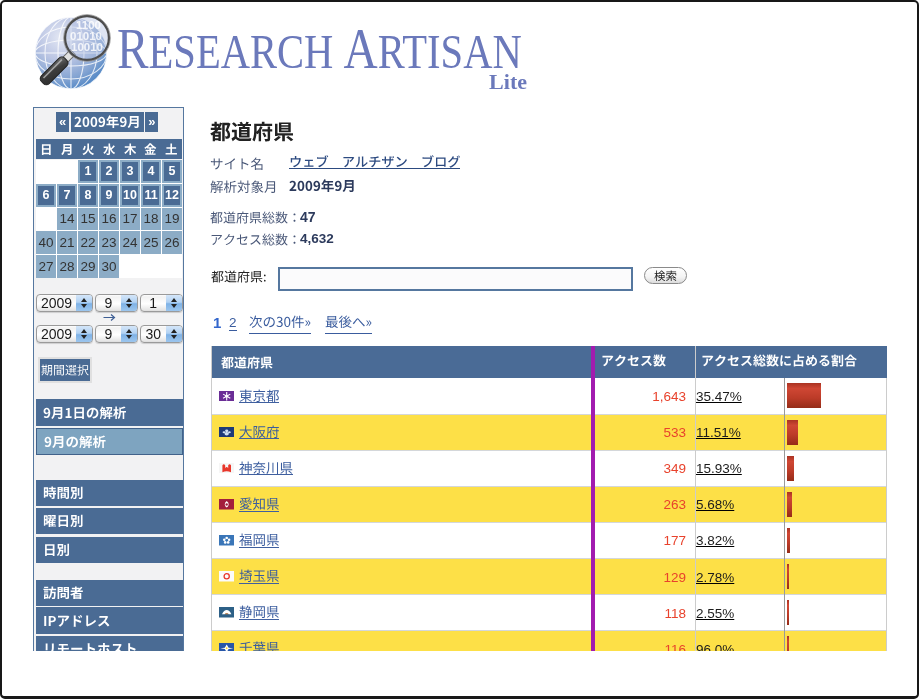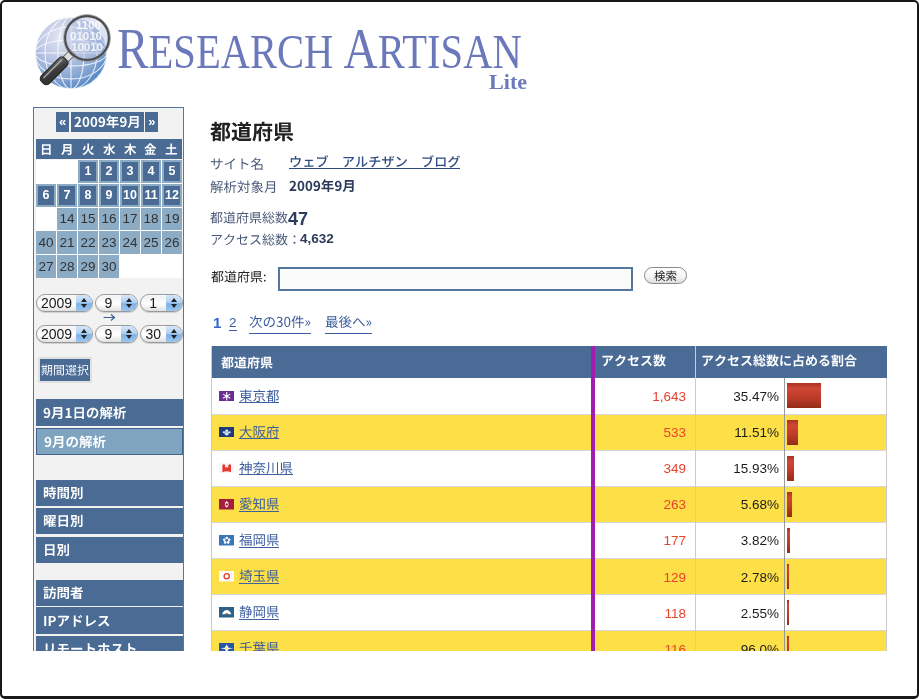--- a/index.html
+++ b/index.html
@@ -15,21 +15,21 @@
 .calhead div{flex:1;text-align:center;line-height:21px;}
 .calgrid{display:grid;grid-template-columns:repeat(7,20px);grid-auto-rows:22.8px;gap:1px;background:#fff;}
 .cc{background:#8cacc6;display:flex;align-items:center;justify-content:center;
  font-size:13.5px;color:#333;}
 .cc.e{background:#fff;}
 .cc.sel{background:#4a6b94;margin-left:48px;}
 .dk{background:#4a6b94;color:#fff;font-weight:bold;font-size:12.5px;
  width:16px;height:19px;display:flex;align-items:center;justify-content:center;}
 .cc.sel span{color:#fff;font-weight:bold;font-size:12.5px;}
 
-.spin{position:absolute;height:16px;border:1px solid #9a9a9a;border-radius:9px;
+.spin{position:absolute;height:16px;border:1px solid #9a9a9a;border-radius:4px;
  background:linear-gradient(#fdfdfd,#f2f2f2 12%,#ffffff 55%,#e4e4e4 95%,#dadada);
  box-shadow:0 1px 1px rgba(0,0,0,.15);overflow:hidden;}
 .spin .v{position:absolute;left:0;top:0;right:16px;text-align:center;font-size:14px;
  color:#1a1a1a;line-height:16px;}
 .spin .st{position:absolute;right:0;top:0;width:16px;height:16px;
  background:linear-gradient(#d4e6f9,#b2d2f3 45%,#7fb2e6 55%,#9cc6ee);}
 .tri-u{position:absolute;left:5px;top:3px;width:0;height:0;
  border-left:3px solid transparent;border-right:3px solid transparent;border-bottom:4px solid #222;}
 .tri-d{position:absolute;left:5px;bottom:3px;width:0;height:0;
  border-left:3px solid transparent;border-right:3px solid transparent;border-top:4px solid #222;}
@@ -44,21 +44,21 @@
  border:1px solid #8a8a8a;border-radius:9px;
  background:linear-gradient(#ffffff,#f4f4f4 60%,#dcdcdc);
  display:flex;align-items:center;justify-content:center;}
 table.t{position:absolute;left:211px;top:346px;border-collapse:collapse;table-layout:fixed;}
 table.t td,table.t th{padding:0;margin:0;}
 tr.hd{height:32px;background:#4a6b96;}
 tr.r{height:36.1px;}
 tr.alt{background:#fde047;}
 td.c1{width:379px;border-left:1px solid #ccc;}
 td.c2{width:100px;border-left:4px solid #a21caf;text-align:right;}
-td.c3{width:88px;border-left:1px solid #ccc;text-align:right;}
+td.c3{width:88px;border-left:1px solid #ccc;text-align:left;text-decoration:underline;}
 td.c4{width:101px;border-left:1px solid #999;border-right:1px solid #ccc;}
 tr.r{border-bottom:1px solid #d4d7da;}
 .num{color:#e8422c;font-size:13.5px;padding-right:9px;}
 .pct{color:#1c1c1c;font-size:13.5px;padding-right:5px;}
 .bar{background:linear-gradient(180deg,#aa3322,#cf4734 22%,#bc3b28 60%,#952c18);height:25px;margin:0 0 0 1.5px;}
 .flagcell{display:flex;align-items:center;padding-left:7px;}
 .lnk{border-bottom:1px solid #3f5f9f;display:inline-flex;}
 </style></head><body>
 <div id="clip">
 
@@ -260,21 +260,21 @@
 <div class="abs" style="left:289px;top:167.5px;width:171px;height:1px;background:#2c4a80;"></div>
 <div class="abs" style="left:210px;top:179.5px;"><svg width="67.5" height="13.5" viewBox="0 -880 5000 1000">
         <path fill="#4a5878" d="M262 -528V-416H172V-528ZM317 -528H407V-416H317ZM162 -586C180 -619 197 -654 212 -691H323C310 -655 293 -616 278 -586ZM189 -841C158 -718 103 -599 32 -522C48 -512 77 -489 88 -477L109 -503V-320C109 -207 102 -58 34 48C49 54 77 71 88 82C135 9 157 -90 166 -183H407V-3C407 11 402 15 388 15C375 16 329 16 278 15C287 32 298 61 301 79C371 79 411 78 437 67C462 55 471 34 471 -2V-503C486 -491 503 -468 511 -454C636 -509 685 -607 706 -726H865C859 -609 851 -562 840 -549C833 -541 825 -540 810 -540C797 -540 760 -541 720 -544C730 -527 736 -501 738 -482C779 -479 821 -479 842 -481C867 -483 883 -490 896 -506C918 -530 927 -594 934 -761C935 -771 936 -789 936 -789H500V-726H636C618 -632 578 -551 471 -506V-586H344C368 -629 392 -680 408 -726L364 -754L353 -751H235C243 -776 251 -801 258 -826ZM262 -359V-243H170L172 -320V-359ZM317 -359H407V-243H317ZM569 -460C552 -376 521 -292 477 -235C494 -228 523 -213 536 -204C555 -231 572 -264 588 -301H700V-180H488V-113H700V76H771V-113H963V-180H771V-301H945V-367H771V-469H700V-367H612C620 -393 628 -421 634 -448Z M1853.0 -829C1781.0 -796 1661.0 -763 1547.0 -739L1485.0 -758V-477C1485.0 -325 1473.0 -123 1361.0 27C1379.0 36 1407.0 60 1418.0 77C1529.0 -71 1554.0 -271 1557.0 -426H1739.0V80H1813.0V-426H1962.0V-497H1558.0V-675C1683.0 -697 1821.0 -731 1917.0 -771ZM1207.0 -840V-626H1052.0V-554H1197.0C1164.0 -416 1096.0 -259 1028.0 -175C1040.0 -157 1059.0 -127 1067.0 -107C1119.0 -175 1169.0 -287 1207.0 -401V79H1280.0V-375C1315.0 -326 1355.0 -265 1372.0 -233L1419.0 -293C1399.0 -321 1312.0 -427 1280.0 -463V-554H1416.0V-626H1280.0V-840Z M2502.0 -394C2549.0 -323 2594.0 -228 2610.0 -168L2676.0 -201C2660.0 -261 2612.0 -353 2563.0 -422ZM2765.0 -840V-599H2490.0V-527H2765.0V-22C2765.0 -4 2758.0 1 2741.0 2C2724.0 2 2668.0 3 2605.0 0C2615.0 23 2626.0 58 2630.0 79C2715.0 79 2766.0 77 2796.0 64C2827.0 51 2839.0 28 2839.0 -22V-527H2959.0V-599H2839.0V-840ZM2247.0 -839V-675H2055.0V-604H2521.0V-675H2319.0V-839ZM2361.0 -581C2346.0 -486 2325.0 -400 2297.0 -324C2247.0 -387 2192.0 -449 2140.0 -504L2087.0 -461C2146.0 -398 2209.0 -322 2264.0 -247C2211.0 -136 2136.0 -49 2032.0 14C2048.0 27 2075.0 57 2084.0 72C2182.0 7 2256.0 -77 2312.0 -181C2348.0 -127 2379.0 -77 2399.0 -34L2459.0 -86C2434.0 -135 2395.0 -195 2348.0 -257C2386.0 -348 2414.0 -453 2434.0 -571Z M3332.0 -844C3279.0 -762 3181.0 -663 3050.0 -590C3067.0 -580 3090.0 -556 3102.0 -539C3122.0 -551 3141.0 -564 3160.0 -577V-408H3408.0C3310.0 -362 3181.0 -325 3067.0 -302C3079.0 -289 3098.0 -260 3107.0 -247C3183.0 -266 3269.0 -292 3349.0 -323C3369.0 -310 3387.0 -297 3403.0 -283C3319.0 -229 3182.0 -181 3071.0 -158C3084.0 -145 3104.0 -120 3113.0 -104C3220.0 -132 3352.0 -186 3443.0 -245C3458.0 -229 3471.0 -213 3481.0 -196C3380.0 -113 3201.0 -33 3054.0 3C3069.0 17 3089.0 43 3098.0 60C3233.0 21 3398.0 -56 3508.0 -143C3533.0 -78 3522.0 -23 3488.0 0C3468.0 15 3447.0 17 3422.0 17C3400.0 17 3366.0 16 3332.0 13C3345.0 32 3352.0 61 3354.0 81C3383.0 82 3413.0 83 3435.0 83C3476.0 82 3503.0 76 3535.0 54C3633.0 -9 3619.0 -213 3415.0 -351C3452.0 -368 3488.0 -386 3518.0 -405C3585.0 -187 3713.0 -26 3910.0 50C3921.0 30 3942.0 1 3959.0 -13C3846.0 -50 3755.0 -118 3688.0 -208C3764.0 -246 3856.0 -302 3927.0 -352L3866.0 -396C3813.0 -353 3728.0 -296 3655.0 -256C3627.0 -302 3604.0 -353 3586.0 -408H3851.0V-639H3576.0C3605.0 -672 3632.0 -709 3652.0 -743L3601.0 -777L3589.0 -773H3370.0C3385.0 -791 3398.0 -810 3411.0 -828ZM3318.0 -713H3545.0C3529.0 -688 3508.0 -661 3487.0 -639H3240.0C3268.0 -663 3294.0 -688 3318.0 -713ZM3231.0 -581H3460.0V-466H3231.0ZM3534.0 -581H3777.0V-466H3534.0Z M4207.0 -787V-479C4207.0 -318 4191.0 -115 4029.0 27C4046.0 37 4075.0 65 4086.0 81C4184.0 -5 4234.0 -118 4259.0 -232H4742.0V-32C4742.0 -10 4735.0 -3 4711.0 -2C4688.0 -1 4607.0 0 4524.0 -3C4537.0 18 4551.0 53 4556.0 76C4663.0 76 4730.0 75 4769.0 61C4806.0 48 4821.0 23 4821.0 -31V-787ZM4283.0 -714H4742.0V-546H4283.0ZM4283.0 -475H4742.0V-305H4272.0C4280.0 -364 4283.0 -422 4283.0 -475Z"></path>
       </svg></div>
 <div class="abs" style="left:289px;top:178.5px;"><svg width="66.8" height="13.5" viewBox="0 -880 4950 1000">
         <path fill="#2c3a5c" d="M43 0H539V-124H379C344 -124 295 -120 257 -115C392 -248 504 -392 504 -526C504 -664 411 -754 271 -754C170 -754 104 -715 35 -641L117 -562C154 -603 198 -638 252 -638C323 -638 363 -592 363 -519C363 -404 245 -265 43 -85Z M885.0 14C1036.0 14 1136.0 -118 1136.0 -374C1136.0 -628 1036.0 -754 885.0 -754C734.0 -754 634.0 -629 634.0 -374C634.0 -118 734.0 14 885.0 14ZM885.0 -101C821.0 -101 773.0 -165 773.0 -374C773.0 -580 821.0 -641 885.0 -641C949.0 -641 996.0 -580 996.0 -374C996.0 -165 949.0 -101 885.0 -101Z M1475.0 14C1626.0 14 1726.0 -118 1726.0 -374C1726.0 -628 1626.0 -754 1475.0 -754C1324.0 -754 1224.0 -629 1224.0 -374C1224.0 -118 1324.0 14 1475.0 14ZM1475.0 -101C1411.0 -101 1363.0 -165 1363.0 -374C1363.0 -580 1411.0 -641 1475.0 -641C1539.0 -641 1586.0 -580 1586.0 -374C1586.0 -165 1539.0 -101 1475.0 -101Z M2025.0 14C2172.0 14 2309.0 -107 2309.0 -387C2309.0 -644 2184.0 -754 2043.0 -754C1916.0 -754 1810.0 -659 1810.0 -507C1810.0 -350 1898.0 -274 2022.0 -274C2072.0 -274 2135.0 -304 2174.0 -354C2167.0 -169 2099.0 -106 2017.0 -106C1973.0 -106 1927.0 -129 1900.0 -159L1822.0 -70C1866.0 -25 1933.0 14 2025.0 14ZM2172.0 -459C2136.0 -401 2090.0 -379 2050.0 -379C1986.0 -379 1945.0 -420 1945.0 -507C1945.0 -598 1990.0 -643 2045.0 -643C2108.0 -643 2159.0 -593 2172.0 -459Z M2400.0 -240V-125H2853.0V90H2977.0V-125H3320.0V-240H2977.0V-391H3242.0V-503H2977.0V-624H3266.0V-740H2698.0C2710.0 -767 2721.0 -794 2731.0 -822L2608.0 -854C2565.0 -723 2487.0 -595 2397.0 -518C2427.0 -500 2478.0 -461 2501.0 -440C2549.0 -488 2596.0 -552 2638.0 -624H2853.0V-503H2559.0V-240ZM2679.0 -240V-391H2853.0V-240Z M3615.0 14C3762.0 14 3899.0 -107 3899.0 -387C3899.0 -644 3774.0 -754 3633.0 -754C3506.0 -754 3400.0 -659 3400.0 -507C3400.0 -350 3488.0 -274 3612.0 -274C3662.0 -274 3725.0 -304 3764.0 -354C3757.0 -169 3689.0 -106 3607.0 -106C3563.0 -106 3517.0 -129 3490.0 -159L3412.0 -70C3456.0 -25 3523.0 14 3615.0 14ZM3762.0 -459C3726.0 -401 3680.0 -379 3640.0 -379C3576.0 -379 3535.0 -420 3535.0 -507C3535.0 -598 3580.0 -643 3635.0 -643C3698.0 -643 3749.0 -593 3762.0 -459Z M4137.0 -802V-472C4137.0 -319 4124.0 -126 3971.0 3C3998.0 20 4046.0 65 4064.0 90C4158.0 12 4208.0 -98 4234.0 -210H4663.0V-65C4663.0 -44 4656.0 -36 4632.0 -36C4609.0 -36 4526.0 -35 4455.0 -39C4474.0 -6 4498.0 52 4505.0 87C4609.0 87 4679.0 85 4727.0 64C4773.0 44 4791.0 9 4791.0 -63V-802ZM4261.0 -685H4663.0V-563H4261.0ZM4261.0 -449H4663.0V-327H4254.0C4258.0 -369 4260.0 -411 4261.0 -449Z"></path>
       </svg></div>
 <div class="abs" style="left:210px;top:209.5px;"><svg width="91.0" height="13.0" viewBox="0 -880 7000 1000">
         <path fill="#4a5878" d="M508 -806C488 -758 465 -713 439 -670V-724H313V-832H243V-724H89V-657H243V-537H43V-470H283C206 -394 118 -331 21 -283C35 -269 59 -238 68 -222C96 -237 123 -253 149 -271V75H217V16H443V61H515V-373H281C315 -403 347 -436 377 -470H560V-537H431C488 -612 536 -695 576 -785ZM313 -657H431C405 -615 376 -575 344 -537H313ZM217 -47V-153H443V-47ZM217 -213V-311H443V-213ZM603 -783V80H677V-712H864C831 -632 786 -524 741 -439C846 -352 878 -276 878 -212C879 -176 871 -147 848 -133C835 -126 819 -122 801 -122C779 -120 749 -121 716 -124C729 -103 737 -71 738 -50C770 -48 805 -48 832 -51C858 -54 881 -62 900 -74C936 -97 951 -144 951 -206C951 -277 924 -356 818 -449C867 -542 922 -657 963 -752L909 -786L897 -783Z M1060.0 -771C1124.0 -726 1199.0 -659 1231.0 -610L1291.0 -660C1255.0 -708 1180.0 -773 1114.0 -816ZM1462.0 -375H1795.0V-292H1462.0ZM1462.0 -237H1795.0V-153H1462.0ZM1462.0 -512H1795.0V-430H1462.0ZM1391.0 -570V-94H1869.0V-570H1632.0L1660.0 -650H1947.0V-713H1765.0C1787.0 -744 1812.0 -784 1835.0 -822L1758.0 -840C1743.0 -804 1713.0 -749 1690.0 -713H1522.0L1550.0 -725C1539.0 -757 1508.0 -805 1476.0 -838L1417.0 -815C1444.0 -785 1469.0 -744 1482.0 -713H1311.0V-650H1579.0C1574.0 -624 1568.0 -595 1562.0 -570ZM1262.0 -445H1049.0V-375H1189.0V-120C1139.0 -78 1081.0 -36 1036.0 -5L1075.0 72C1129.0 27 1180.0 -16 1228.0 -59C1292.0 20 1382.0 56 1513.0 61C1624.0 65 1831.0 63 1940.0 58C1943.0 35 1956.0 -1 1965.0 -18C1846.0 -10 1622.0 -7 1513.0 -12C1397.0 -16 1309.0 -51 1262.0 -124Z M2488.0 -318C2533.0 -257 2582.0 -172 2602.0 -117L2666.0 -147C2645.0 -201 2596.0 -282 2548.0 -344ZM2763.0 -630V-484H2463.0V-414H2763.0V-11C2763.0 5 2757.0 10 2740.0 11C2723.0 12 2664.0 12 2600.0 10C2611.0 31 2622.0 62 2625.0 82C2708.0 83 2762.0 81 2794.0 69C2825.0 58 2836.0 36 2836.0 -11V-414H2954.0V-484H2836.0V-630ZM2114.0 -728V-450C2114.0 -305 2106.0 -103 2029.0 41C2046.0 49 2078.0 70 2092.0 83C2150.0 -26 2174.0 -171 2182.0 -301L2217.0 -261C2253.0 -291 2287.0 -326 2319.0 -365V78H2389.0V-464C2420.0 -514 2447.0 -567 2468.0 -617L2394.0 -638C2356.0 -532 2277.0 -409 2184.0 -329C2186.0 -372 2187.0 -413 2187.0 -450V-658H2951.0V-728H2568.0V-840H2491.0V-728Z M3356.0 -614H3758.0V-534H3356.0ZM3356.0 -481H3758.0V-400H3356.0ZM3356.0 -746H3758.0V-667H3356.0ZM3285.0 -801V-344H3832.0V-801ZM3648.0 -123C3729.0 -66 3833.0 17 3883.0 69L3948.0 22C3894.0 -30 3789.0 -109 3710.0 -164ZM3275.0 -161C3227.0 -99 3132.0 -27 3050.0 17C3067.0 29 3094.0 52 3109.0 68C3194.0 19 3290.0 -59 3353.0 -132ZM3108.0 -751V-175H3183.0V-203H3461.0V80H3540.0V-203H3947.0V-270H3183.0V-751Z M4796.0 -189C4848.0 -118 4896.0 -22 4910.0 42L4972.0 10C4958.0 -54 4908.0 -147 4854.0 -218ZM4546.0 -828C4514.0 -737 4457.0 -653 4389.0 -597C4406.0 -587 4436.0 -565 4449.0 -552C4517.0 -615 4580.0 -709 4617.0 -811ZM4790.0 -831 4728.0 -805C4775.0 -721 4857.0 -622 4921.0 -569C4933.0 -586 4956.0 -611 4973.0 -623C4910.0 -668 4831.0 -755 4790.0 -831ZM4562.0 -317C4624.0 -287 4695.0 -233 4728.0 -191L4777.0 -237C4743.0 -278 4673.0 -330 4609.0 -359ZM4557.0 -229V-12C4557.0 59 4573.0 79 4646.0 79C4661.0 79 4734.0 79 4749.0 79C4806.0 79 4826.0 52 4833.0 -63C4814.0 -68 4785.0 -78 4770.0 -90C4768.0 2 4763.0 15 4740.0 15C4725.0 15 4667.0 15 4656.0 15C4630.0 15 4626.0 11 4626.0 -12V-229ZM4458.0 -203C4446.0 -126 4417.0 -39 4377.0 10L4436.0 38C4479.0 -19 4507.0 -111 4520.0 -192ZM4301.0 -254C4326.0 -195 4352.0 -118 4359.0 -68L4419.0 -88C4409.0 -138 4384.0 -214 4357.0 -271ZM4089.0 -269C4077.0 -182 4059.0 -92 4026.0 -31C4042.0 -25 4071.0 -11 4084.0 -3C4115.0 -67 4138.0 -164 4152.0 -258ZM4436.0 -442 4449.0 -373C4552.0 -381 4692.0 -392 4830.0 -404C4847.0 -376 4861.0 -350 4871.0 -329L4931.0 -363C4904.0 -420 4841.0 -509 4787.0 -574L4730.0 -545C4750.0 -520 4772.0 -491 4792.0 -462L4603.0 -450C4634.0 -512 4667.0 -588 4695.0 -654L4619.0 -674C4600.0 -607 4565.0 -513 4533.0 -447ZM4030.0 -396 4041.0 -329 4199.0 -342V79H4265.0V-348L4351.0 -356C4363.0 -330 4372.0 -307 4378.0 -287L4436.0 -315C4419.0 -370 4372.0 -456 4326.0 -520L4272.0 -497C4289.0 -471 4306.0 -443 4322.0 -414L4170.0 -404C4237.0 -490 4314.0 -604 4371.0 -696L4308.0 -725C4280.0 -671 4242.0 -606 4201.0 -544C4187.0 -564 4169.0 -586 4149.0 -608C4185.0 -664 4229.0 -746 4263.0 -814L4198.0 -841C4176.0 -785 4140.0 -709 4108.0 -651L4077.0 -680L4038.0 -632C4083.0 -589 4133.0 -531 4162.0 -485C4141.0 -454 4119.0 -425 4098.0 -400Z M5438.0 -821C5420.0 -781 5388.0 -723 5362.0 -688L5413.0 -663C5440.0 -696 5473.0 -747 5503.0 -793ZM5083.0 -793C5110.0 -751 5136.0 -696 5145.0 -661L5205.0 -687C5195.0 -723 5168.0 -777 5139.0 -816ZM5629.0 -841C5601.0 -663 5548.0 -494 5464.0 -389C5481.0 -377 5513.0 -351 5525.0 -338C5552.0 -374 5577.0 -417 5598.0 -464C5621.0 -361 5650.0 -267 5689.0 -185C5639.0 -109 5573.0 -49 5486.0 -3C5455.0 -26 5415.0 -51 5371.0 -75C5406.0 -121 5429.0 -176 5442.0 -244H5531.0V-306H5262.0L5296.0 -377L5278.0 -381H5322.0V-531C5371.0 -495 5433.0 -446 5459.0 -422L5501.0 -476C5474.0 -496 5365.0 -565 5322.0 -590V-594H5527.0V-656H5322.0V-841H5252.0V-656H5045.0V-594H5232.0C5183.0 -528 5106.0 -466 5034.0 -435C5049.0 -421 5066.0 -395 5075.0 -378C5136.0 -412 5202.0 -467 5252.0 -527V-387L5225.0 -393L5184.0 -306H5039.0V-244H5153.0C5126.0 -191 5098.0 -140 5076.0 -102L5142.0 -79L5157.0 -106C5191.0 -92 5224.0 -77 5256.0 -60C5204.0 -23 5134.0 2 5042.0 17C5055.0 33 5070.0 60 5075.0 80C5183.0 57 5263.0 24 5322.0 -25C5368.0 2 5408.0 29 5439.0 55L5463.0 30C5476.0 47 5490.0 70 5496.0 83C5594.0 32 5670.0 -32 5729.0 -111C5778.0 -30 5839.0 35 5916.0 80C5928.0 59 5952.0 30 5970.0 15C5889.0 -27 5825.0 -96 5775.0 -182C5836.0 -290 5874.0 -423 5899.0 -586H5960.0V-656H5666.0C5681.0 -712 5694.0 -770 5704.0 -830ZM5231.0 -244H5370.0C5357.0 -190 5337.0 -145 5307.0 -109C5268.0 -128 5228.0 -146 5187.0 -161ZM5646.0 -586H5821.0C5803.0 -461 5776.0 -354 5734.0 -265C5693.0 -359 5664.0 -469 5646.0 -586Z M6500.0 -544C6540.0 -544 6576.0 -573 6576.0 -619C6576.0 -665 6540.0 -694 6500.0 -694C6460.0 -694 6424.0 -665 6424.0 -619C6424.0 -573 6460.0 -544 6500.0 -544ZM6500.0 -54C6540.0 -54 6576.0 -84 6576.0 -129C6576.0 -175 6540.0 -205 6500.0 -205C6460.0 -205 6424.0 -175 6424.0 -129C6424.0 -84 6460.0 -54 6500.0 -54Z"></path>
       </svg></div>
-<div class="abs" style="left:288px;top:209px;font-size:18px;font-weight:bold;color:#2c3a5c;">47</div>
+<div class="abs" style="left:300px;top:209px;font-size:14px;font-weight:bold;color:#2c3a5c;">47</div>
 <div class="abs" style="left:210px;top:231.5px;"><svg width="91.0" height="13.0" viewBox="0 -880 7000 1000">
         <path fill="#4a5878" d="M931 -676 882 -723C867 -720 831 -717 812 -717C752 -717 286 -717 238 -717C201 -717 159 -721 124 -726V-635C163 -639 201 -641 238 -641C285 -641 738 -641 808 -641C775 -579 681 -470 589 -417L655 -364C769 -443 864 -572 904 -640C911 -651 924 -666 931 -676ZM532 -544H442C445 -518 446 -496 446 -472C446 -305 424 -162 269 -68C241 -48 207 -32 179 -23L253 37C508 -90 532 -273 532 -544Z M1537.0 -777 1444.0 -807C1438.0 -781 1423.0 -745 1413.0 -728C1370.0 -638 1271.0 -493 1099.0 -390L1168.0 -338C1277.0 -411 1361.0 -500 1421.0 -584H1760.0C1739.0 -493 1678.0 -364 1600.0 -272C1509.0 -166 1384.0 -75 1201.0 -21L1273.0 44C1461.0 -25 1580.0 -117 1671.0 -228C1760.0 -336 1822.0 -471 1849.0 -572C1854.0 -588 1864.0 -611 1872.0 -625L1805.0 -666C1789.0 -659 1767.0 -656 1740.0 -656H1468.0L1492.0 -698C1502.0 -717 1520.0 -751 1537.0 -777Z M2886.0 -575 2827.0 -621C2815.0 -614 2796.0 -608 2774.0 -603C2732.0 -594 2557.0 -558 2387.0 -525V-681C2387.0 -710 2389.0 -744 2394.0 -773H2299.0C2304.0 -744 2306.0 -711 2306.0 -681V-510C2200.0 -490 2105.0 -473 2060.0 -467L2075.0 -384L2306.0 -432V-129C2306.0 -30 2340.0 18 2526.0 18C2651.0 18 2751.0 10 2840.0 -2L2844.0 -88C2744.0 -69 2648.0 -59 2532.0 -59C2412.0 -59 2387.0 -81 2387.0 -150V-448L2765.0 -524C2735.0 -464 2662.0 -354 2587.0 -286L2657.0 -244C2737.0 -327 2816.0 -452 2862.0 -535C2868.0 -548 2879.0 -565 2886.0 -575Z M3800.0 -669 3749.0 -708C3733.0 -703 3707.0 -700 3674.0 -700C3637.0 -700 3328.0 -700 3288.0 -700C3258.0 -700 3201.0 -704 3187.0 -706V-615C3198.0 -616 3253.0 -620 3288.0 -620C3323.0 -620 3642.0 -620 3678.0 -620C3653.0 -537 3580.0 -419 3512.0 -342C3409.0 -227 3261.0 -108 3100.0 -45L3164.0 22C3312.0 -45 3447.0 -155 3554.0 -270C3656.0 -179 3762.0 -62 3829.0 27L3899.0 -33C3834.0 -112 3712.0 -242 3607.0 -332C3678.0 -422 3741.0 -539 3775.0 -625C3781.0 -639 3794.0 -661 3800.0 -669Z M4796.0 -189C4848.0 -118 4896.0 -22 4910.0 42L4972.0 10C4958.0 -54 4908.0 -147 4854.0 -218ZM4546.0 -828C4514.0 -737 4457.0 -653 4389.0 -597C4406.0 -587 4436.0 -565 4449.0 -552C4517.0 -615 4580.0 -709 4617.0 -811ZM4790.0 -831 4728.0 -805C4775.0 -721 4857.0 -622 4921.0 -569C4933.0 -586 4956.0 -611 4973.0 -623C4910.0 -668 4831.0 -755 4790.0 -831ZM4562.0 -317C4624.0 -287 4695.0 -233 4728.0 -191L4777.0 -237C4743.0 -278 4673.0 -330 4609.0 -359ZM4557.0 -229V-12C4557.0 59 4573.0 79 4646.0 79C4661.0 79 4734.0 79 4749.0 79C4806.0 79 4826.0 52 4833.0 -63C4814.0 -68 4785.0 -78 4770.0 -90C4768.0 2 4763.0 15 4740.0 15C4725.0 15 4667.0 15 4656.0 15C4630.0 15 4626.0 11 4626.0 -12V-229ZM4458.0 -203C4446.0 -126 4417.0 -39 4377.0 10L4436.0 38C4479.0 -19 4507.0 -111 4520.0 -192ZM4301.0 -254C4326.0 -195 4352.0 -118 4359.0 -68L4419.0 -88C4409.0 -138 4384.0 -214 4357.0 -271ZM4089.0 -269C4077.0 -182 4059.0 -92 4026.0 -31C4042.0 -25 4071.0 -11 4084.0 -3C4115.0 -67 4138.0 -164 4152.0 -258ZM4436.0 -442 4449.0 -373C4552.0 -381 4692.0 -392 4830.0 -404C4847.0 -376 4861.0 -350 4871.0 -329L4931.0 -363C4904.0 -420 4841.0 -509 4787.0 -574L4730.0 -545C4750.0 -520 4772.0 -491 4792.0 -462L4603.0 -450C4634.0 -512 4667.0 -588 4695.0 -654L4619.0 -674C4600.0 -607 4565.0 -513 4533.0 -447ZM4030.0 -396 4041.0 -329 4199.0 -342V79H4265.0V-348L4351.0 -356C4363.0 -330 4372.0 -307 4378.0 -287L4436.0 -315C4419.0 -370 4372.0 -456 4326.0 -520L4272.0 -497C4289.0 -471 4306.0 -443 4322.0 -414L4170.0 -404C4237.0 -490 4314.0 -604 4371.0 -696L4308.0 -725C4280.0 -671 4242.0 -606 4201.0 -544C4187.0 -564 4169.0 -586 4149.0 -608C4185.0 -664 4229.0 -746 4263.0 -814L4198.0 -841C4176.0 -785 4140.0 -709 4108.0 -651L4077.0 -680L4038.0 -632C4083.0 -589 4133.0 -531 4162.0 -485C4141.0 -454 4119.0 -425 4098.0 -400Z M5438.0 -821C5420.0 -781 5388.0 -723 5362.0 -688L5413.0 -663C5440.0 -696 5473.0 -747 5503.0 -793ZM5083.0 -793C5110.0 -751 5136.0 -696 5145.0 -661L5205.0 -687C5195.0 -723 5168.0 -777 5139.0 -816ZM5629.0 -841C5601.0 -663 5548.0 -494 5464.0 -389C5481.0 -377 5513.0 -351 5525.0 -338C5552.0 -374 5577.0 -417 5598.0 -464C5621.0 -361 5650.0 -267 5689.0 -185C5639.0 -109 5573.0 -49 5486.0 -3C5455.0 -26 5415.0 -51 5371.0 -75C5406.0 -121 5429.0 -176 5442.0 -244H5531.0V-306H5262.0L5296.0 -377L5278.0 -381H5322.0V-531C5371.0 -495 5433.0 -446 5459.0 -422L5501.0 -476C5474.0 -496 5365.0 -565 5322.0 -590V-594H5527.0V-656H5322.0V-841H5252.0V-656H5045.0V-594H5232.0C5183.0 -528 5106.0 -466 5034.0 -435C5049.0 -421 5066.0 -395 5075.0 -378C5136.0 -412 5202.0 -467 5252.0 -527V-387L5225.0 -393L5184.0 -306H5039.0V-244H5153.0C5126.0 -191 5098.0 -140 5076.0 -102L5142.0 -79L5157.0 -106C5191.0 -92 5224.0 -77 5256.0 -60C5204.0 -23 5134.0 2 5042.0 17C5055.0 33 5070.0 60 5075.0 80C5183.0 57 5263.0 24 5322.0 -25C5368.0 2 5408.0 29 5439.0 55L5463.0 30C5476.0 47 5490.0 70 5496.0 83C5594.0 32 5670.0 -32 5729.0 -111C5778.0 -30 5839.0 35 5916.0 80C5928.0 59 5952.0 30 5970.0 15C5889.0 -27 5825.0 -96 5775.0 -182C5836.0 -290 5874.0 -423 5899.0 -586H5960.0V-656H5666.0C5681.0 -712 5694.0 -770 5704.0 -830ZM5231.0 -244H5370.0C5357.0 -190 5337.0 -145 5307.0 -109C5268.0 -128 5228.0 -146 5187.0 -161ZM5646.0 -586H5821.0C5803.0 -461 5776.0 -354 5734.0 -265C5693.0 -359 5664.0 -469 5646.0 -586Z M6500.0 -544C6540.0 -544 6576.0 -573 6576.0 -619C6576.0 -665 6540.0 -694 6500.0 -694C6460.0 -694 6424.0 -665 6424.0 -619C6424.0 -573 6460.0 -544 6500.0 -544ZM6500.0 -54C6540.0 -54 6576.0 -84 6576.0 -129C6576.0 -175 6540.0 -205 6500.0 -205C6460.0 -205 6424.0 -175 6424.0 -129C6424.0 -84 6460.0 -54 6500.0 -54Z"></path>
       </svg></div>
 <div class="abs" style="left:300px;top:231px;font-size:13.5px;font-weight:bold;color:#2c3a5c;">4,632</div>
 <div class="abs" style="left:211px;top:268.5px;"><svg width="55.6" height="13.0" viewBox="0 -880 4278 1000">
         <path fill="#222222" d="M508 -806C488 -758 465 -713 439 -670V-724H313V-832H243V-724H89V-657H243V-537H43V-470H283C206 -394 118 -331 21 -283C35 -269 59 -238 68 -222C96 -237 123 -253 149 -271V75H217V16H443V61H515V-373H281C315 -403 347 -436 377 -470H560V-537H431C488 -612 536 -695 576 -785ZM313 -657H431C405 -615 376 -575 344 -537H313ZM217 -47V-153H443V-47ZM217 -213V-311H443V-213ZM603 -783V80H677V-712H864C831 -632 786 -524 741 -439C846 -352 878 -276 878 -212C879 -176 871 -147 848 -133C835 -126 819 -122 801 -122C779 -120 749 -121 716 -124C729 -103 737 -71 738 -50C770 -48 805 -48 832 -51C858 -54 881 -62 900 -74C936 -97 951 -144 951 -206C951 -277 924 -356 818 -449C867 -542 922 -657 963 -752L909 -786L897 -783Z M1060.0 -771C1124.0 -726 1199.0 -659 1231.0 -610L1291.0 -660C1255.0 -708 1180.0 -773 1114.0 -816ZM1462.0 -375H1795.0V-292H1462.0ZM1462.0 -237H1795.0V-153H1462.0ZM1462.0 -512H1795.0V-430H1462.0ZM1391.0 -570V-94H1869.0V-570H1632.0L1660.0 -650H1947.0V-713H1765.0C1787.0 -744 1812.0 -784 1835.0 -822L1758.0 -840C1743.0 -804 1713.0 -749 1690.0 -713H1522.0L1550.0 -725C1539.0 -757 1508.0 -805 1476.0 -838L1417.0 -815C1444.0 -785 1469.0 -744 1482.0 -713H1311.0V-650H1579.0C1574.0 -624 1568.0 -595 1562.0 -570ZM1262.0 -445H1049.0V-375H1189.0V-120C1139.0 -78 1081.0 -36 1036.0 -5L1075.0 72C1129.0 27 1180.0 -16 1228.0 -59C1292.0 20 1382.0 56 1513.0 61C1624.0 65 1831.0 63 1940.0 58C1943.0 35 1956.0 -1 1965.0 -18C1846.0 -10 1622.0 -7 1513.0 -12C1397.0 -16 1309.0 -51 1262.0 -124Z M2488.0 -318C2533.0 -257 2582.0 -172 2602.0 -117L2666.0 -147C2645.0 -201 2596.0 -282 2548.0 -344ZM2763.0 -630V-484H2463.0V-414H2763.0V-11C2763.0 5 2757.0 10 2740.0 11C2723.0 12 2664.0 12 2600.0 10C2611.0 31 2622.0 62 2625.0 82C2708.0 83 2762.0 81 2794.0 69C2825.0 58 2836.0 36 2836.0 -11V-414H2954.0V-484H2836.0V-630ZM2114.0 -728V-450C2114.0 -305 2106.0 -103 2029.0 41C2046.0 49 2078.0 70 2092.0 83C2150.0 -26 2174.0 -171 2182.0 -301L2217.0 -261C2253.0 -291 2287.0 -326 2319.0 -365V78H2389.0V-464C2420.0 -514 2447.0 -567 2468.0 -617L2394.0 -638C2356.0 -532 2277.0 -409 2184.0 -329C2186.0 -372 2187.0 -413 2187.0 -450V-658H2951.0V-728H2568.0V-840H2491.0V-728Z M3356.0 -614H3758.0V-534H3356.0ZM3356.0 -481H3758.0V-400H3356.0ZM3356.0 -746H3758.0V-667H3356.0ZM3285.0 -801V-344H3832.0V-801ZM3648.0 -123C3729.0 -66 3833.0 17 3883.0 69L3948.0 22C3894.0 -30 3789.0 -109 3710.0 -164ZM3275.0 -161C3227.0 -99 3132.0 -27 3050.0 17C3067.0 29 3094.0 52 3109.0 68C3194.0 19 3290.0 -59 3353.0 -132ZM3108.0 -751V-175H3183.0V-203H3461.0V80H3540.0V-203H3947.0V-270H3183.0V-751Z M4139.0 -390C4175.0 -390 4205.0 -418 4205.0 -460C4205.0 -501 4175.0 -530 4139.0 -530C4102.0 -530 4073.0 -501 4073.0 -460C4073.0 -418 4102.0 -390 4139.0 -390ZM4139.0 13C4175.0 13 4205.0 -15 4205.0 -56C4205.0 -98 4175.0 -126 4139.0 -126C4102.0 -126 4073.0 -98 4073.0 -56C4073.0 -15 4102.0 13 4139.0 13Z"></path>
       </svg></div>
 <div id="inp"></div>
 <div id="srch">
       <svg width="23.0" height="11.5" viewBox="0 -880 2000 1000">

